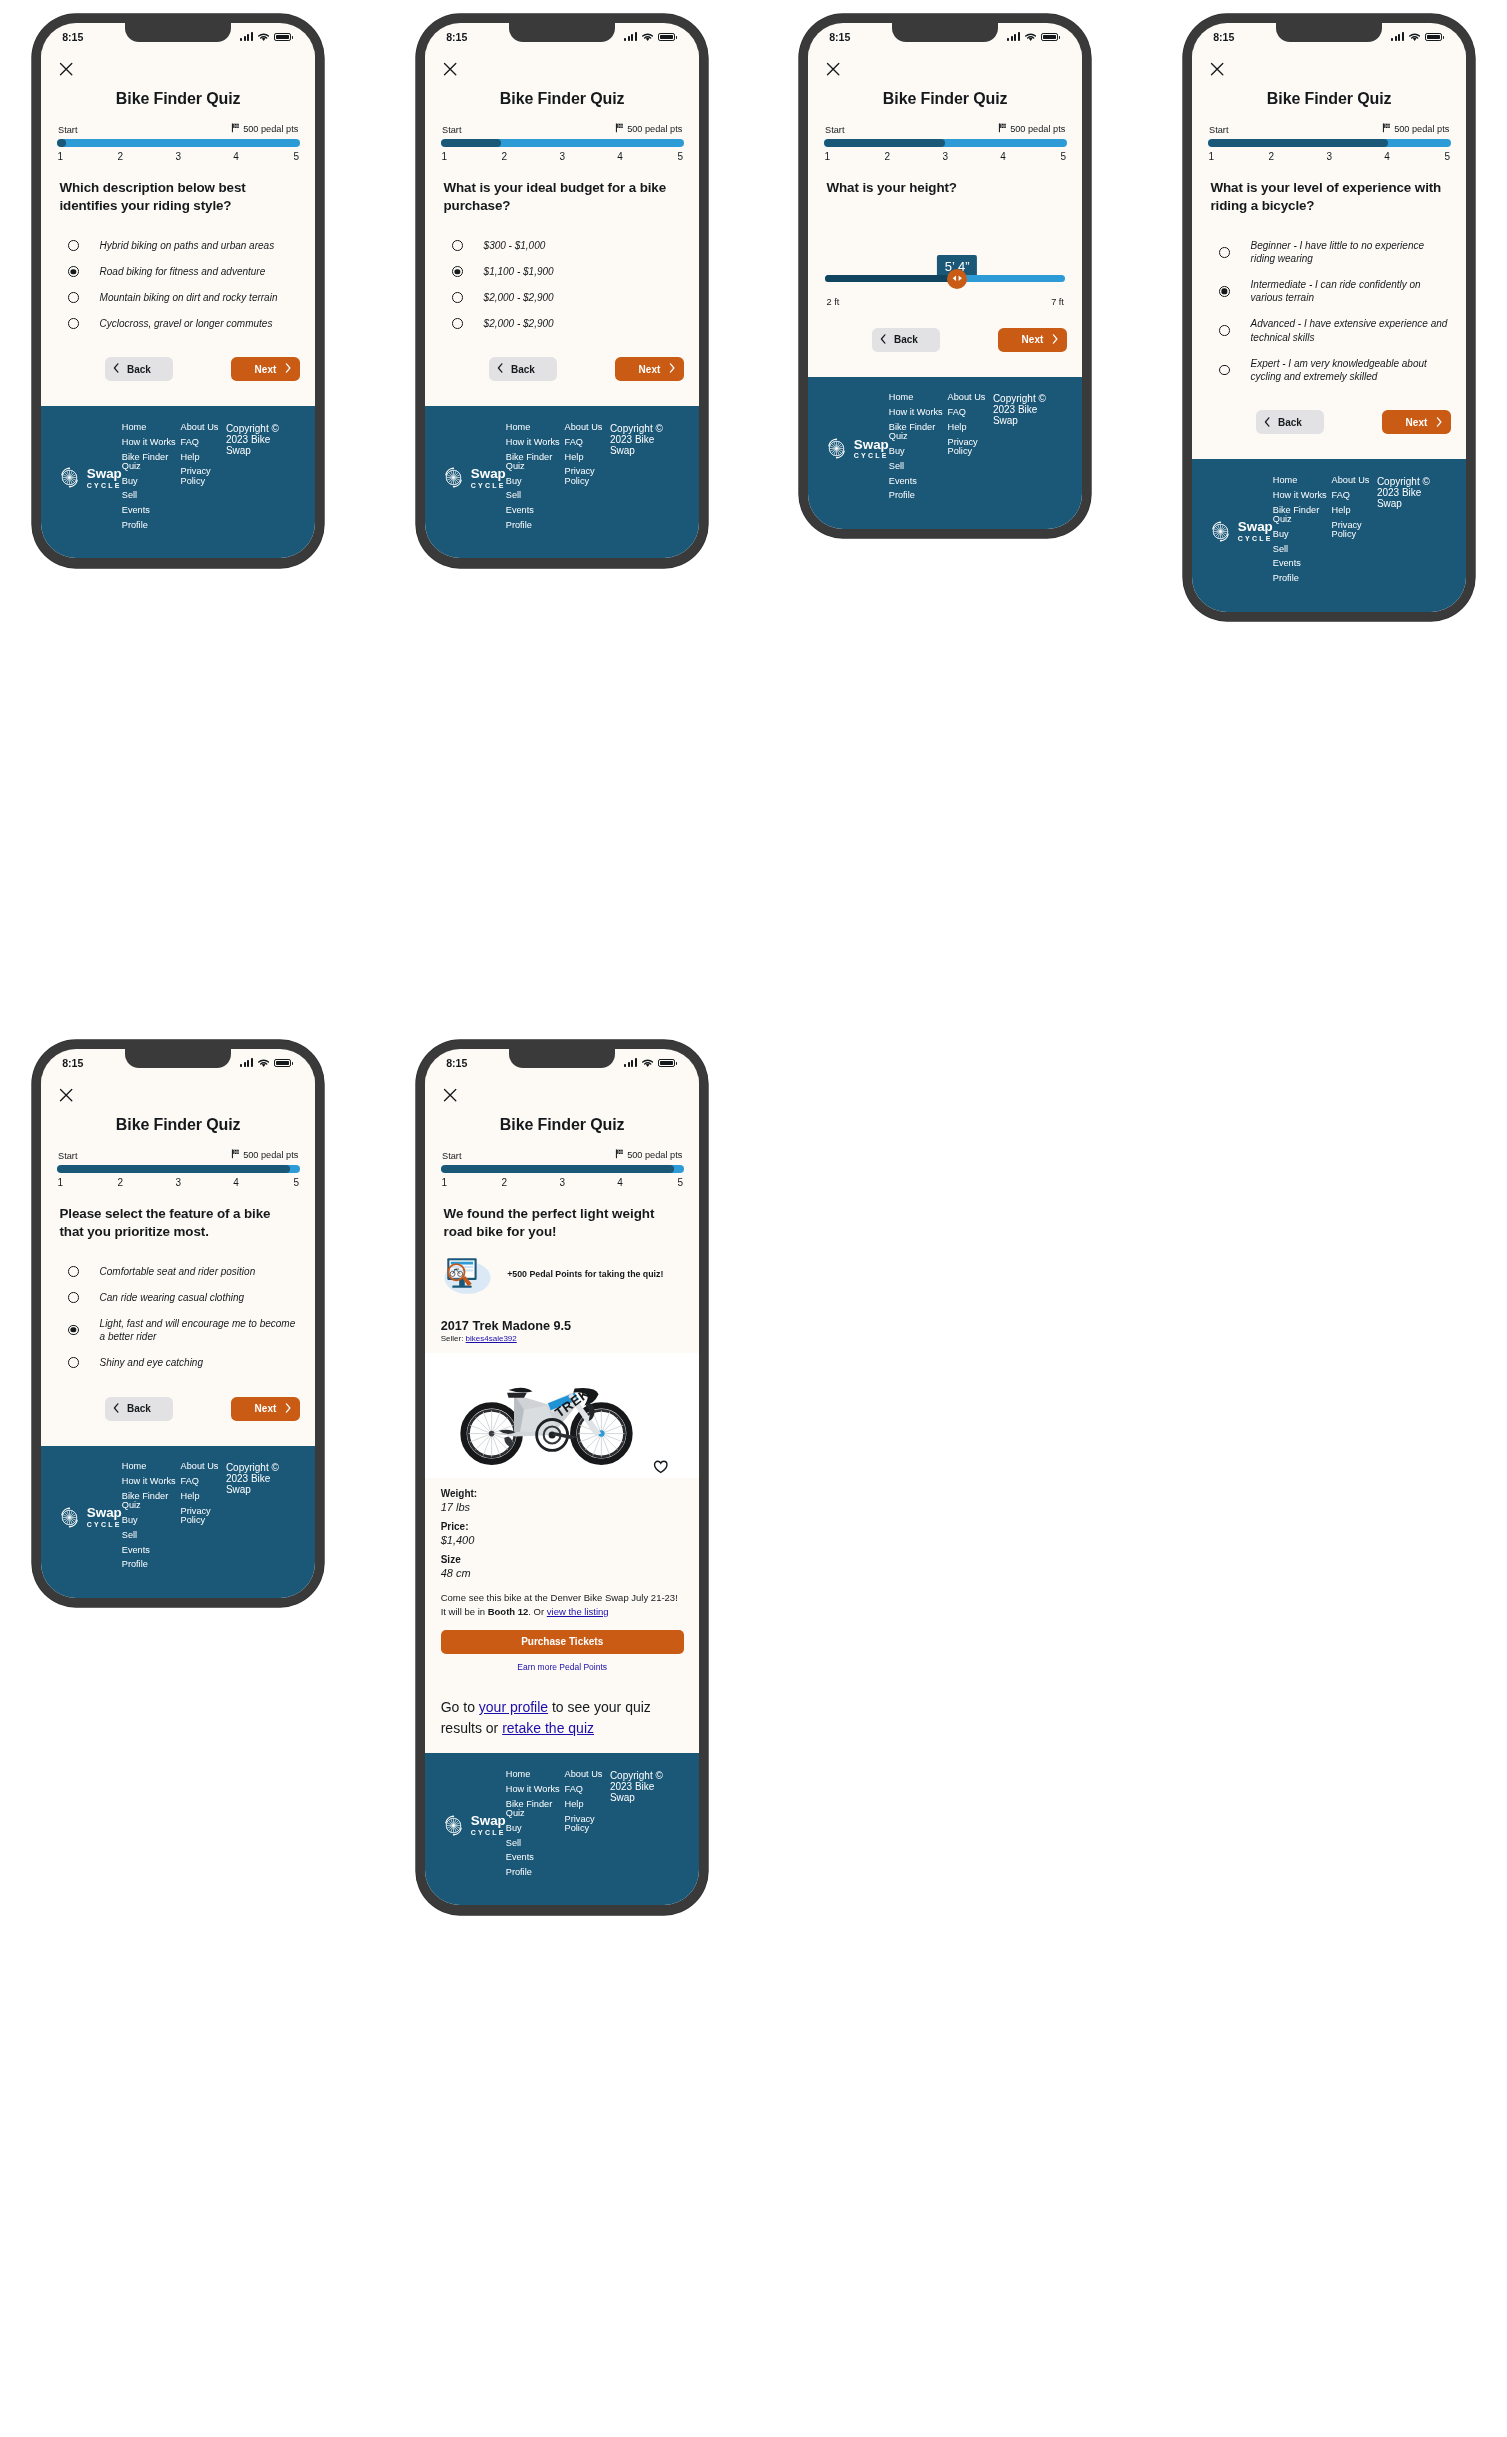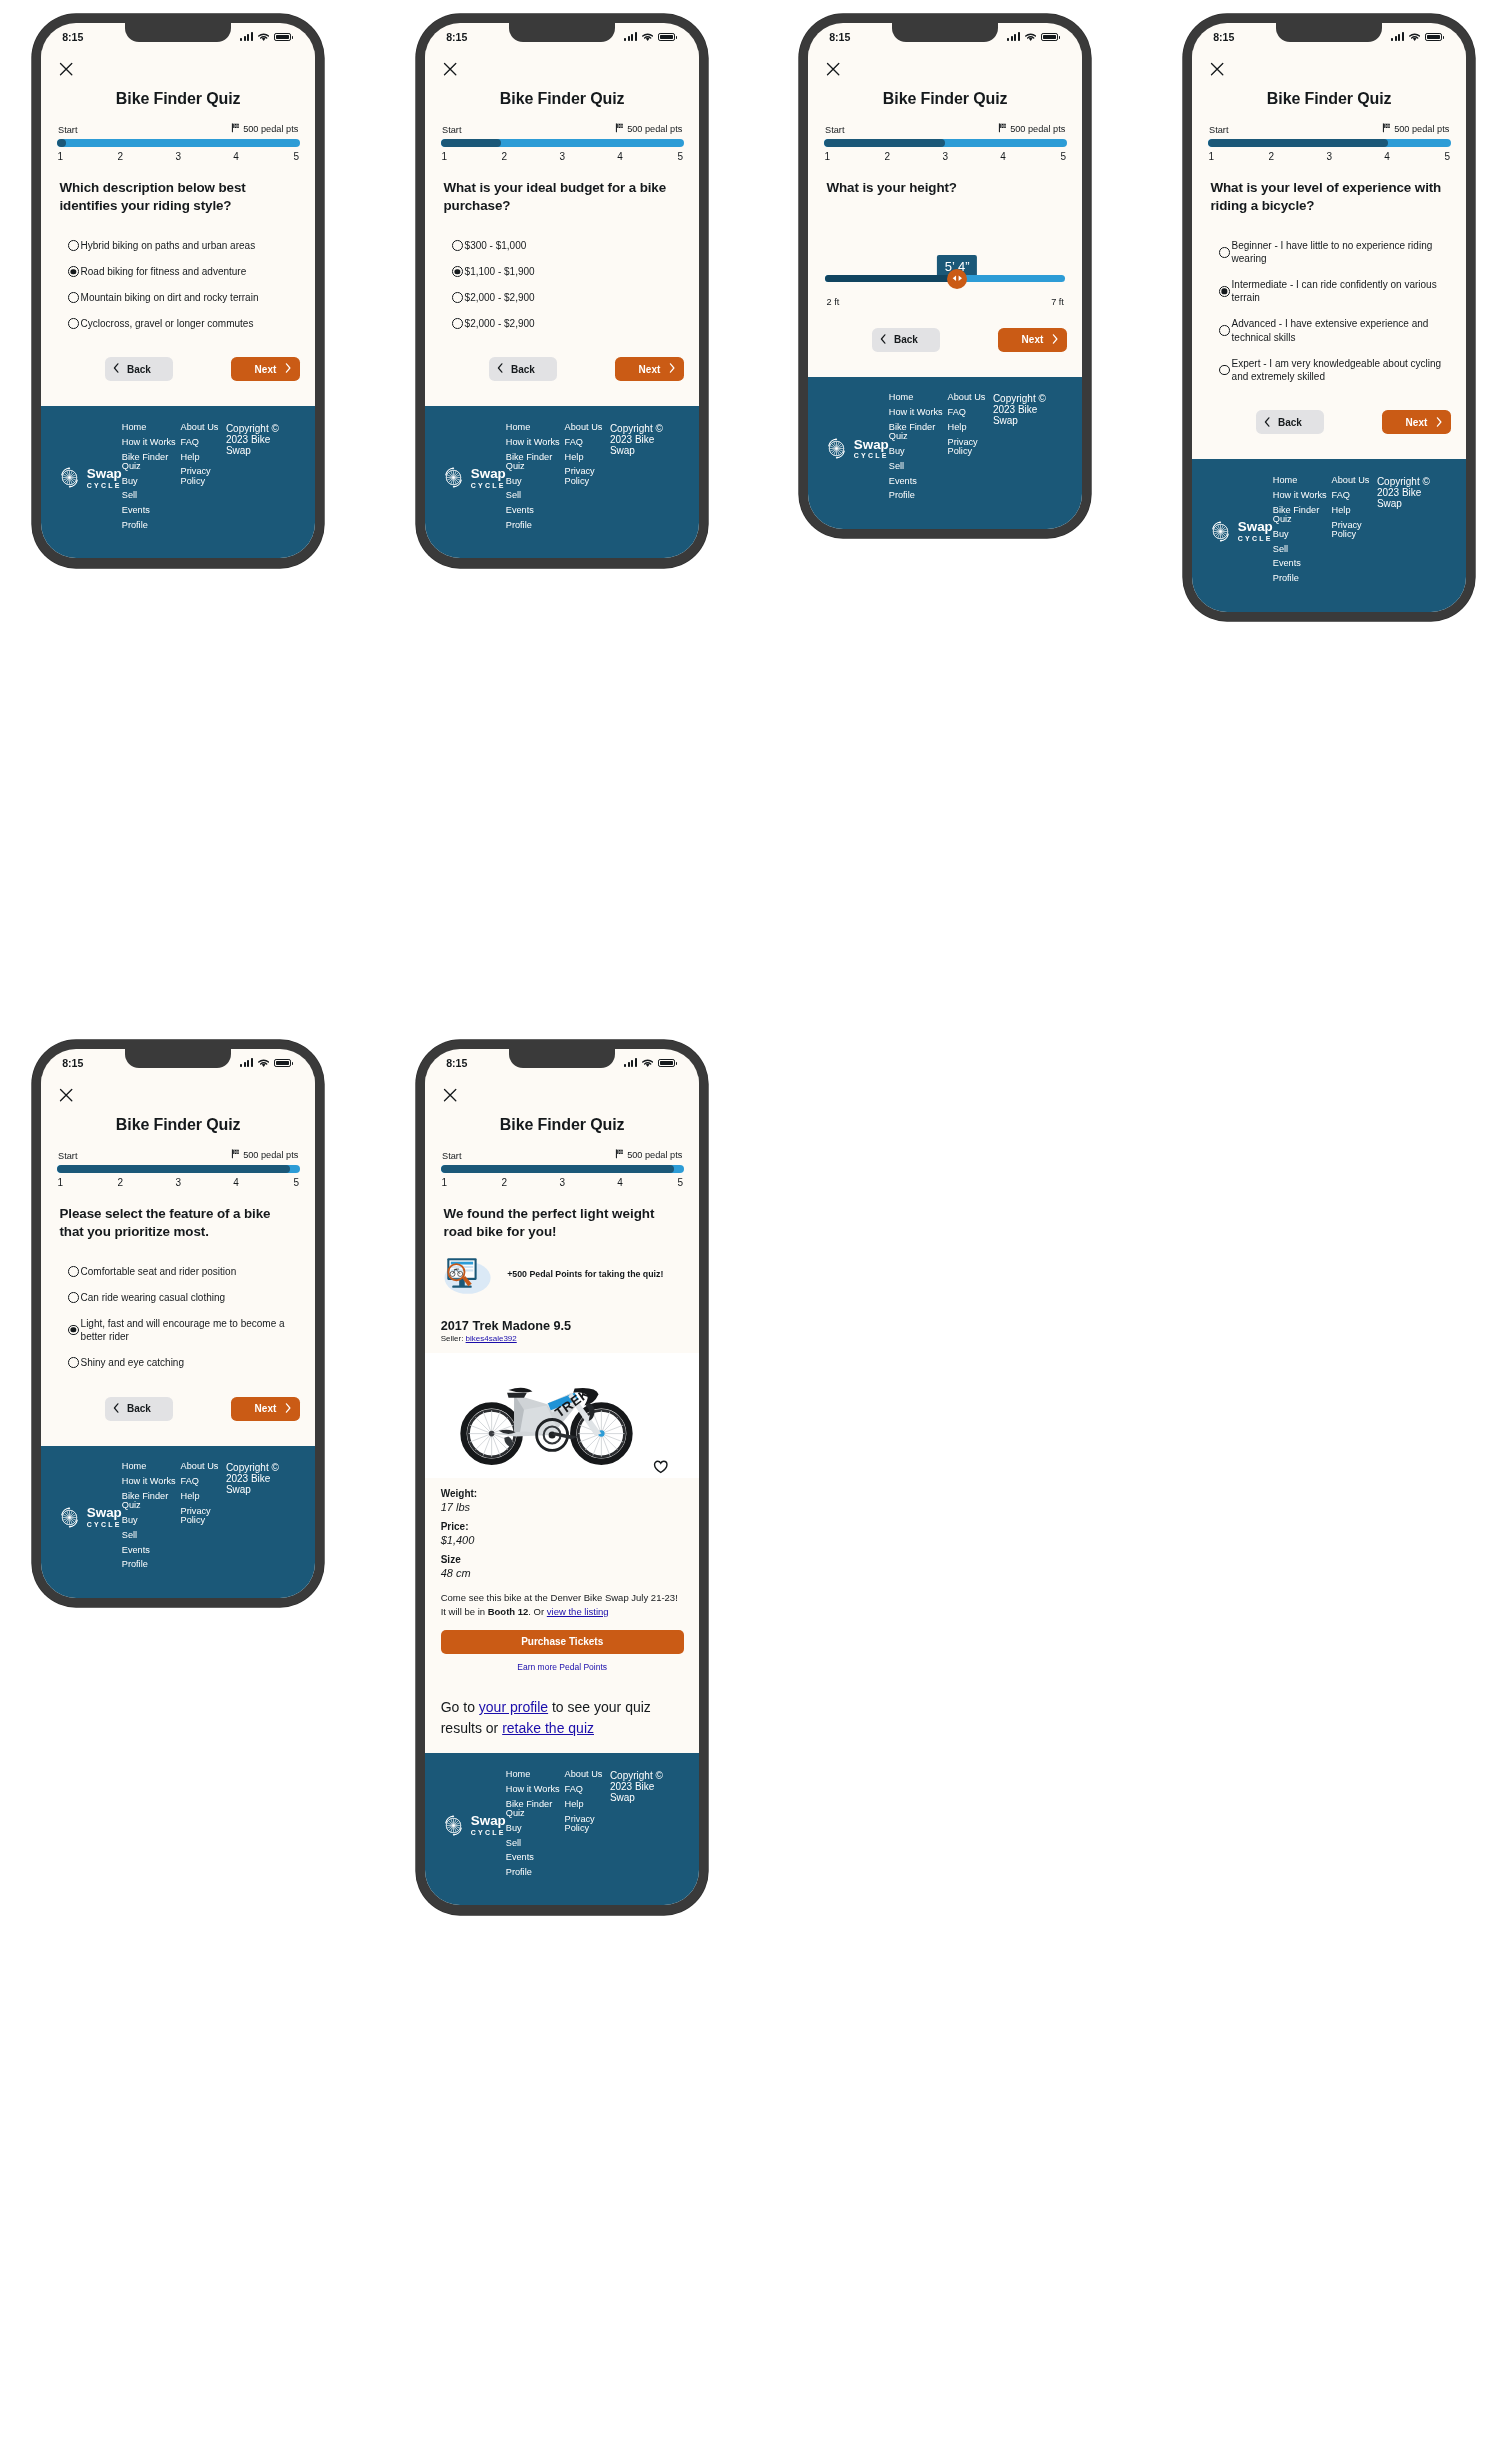--- a/index.html
+++ b/index.html
@@ -115,22 +115,22 @@
   
   .question {
     font-size:13.4px; line-height:1.33; font-weight:bold;
     color:#15191c; padding:17px 2.8px 5.6px;
     letter-spacing:-0.1px;
   }
 
   
   .options { padding:12.7px 0 0 0; display:flex; flex-direction:column; }
   .option {
-    display:flex; align-items:center; gap:2px;
-    padding:6.3px 0 6.3px 11.3px; cursor:pointer;
+    display:flex; align-items:center; gap:21px;
+    padding:6.3px 0 6.3px 11.3px; cursor:pointer;font-style:italic;
   }
   .radio {
     flex:0 0 auto;
     width:10.6px; height:10.6px; border-radius:50%;
     border:1.2px solid #15191c; background:transparent;
     position:relative;
   }
   .radio.on:after{
     content:""; position:absolute; left:50%; top:50%;
     transform:translate(-50%,-50%);

